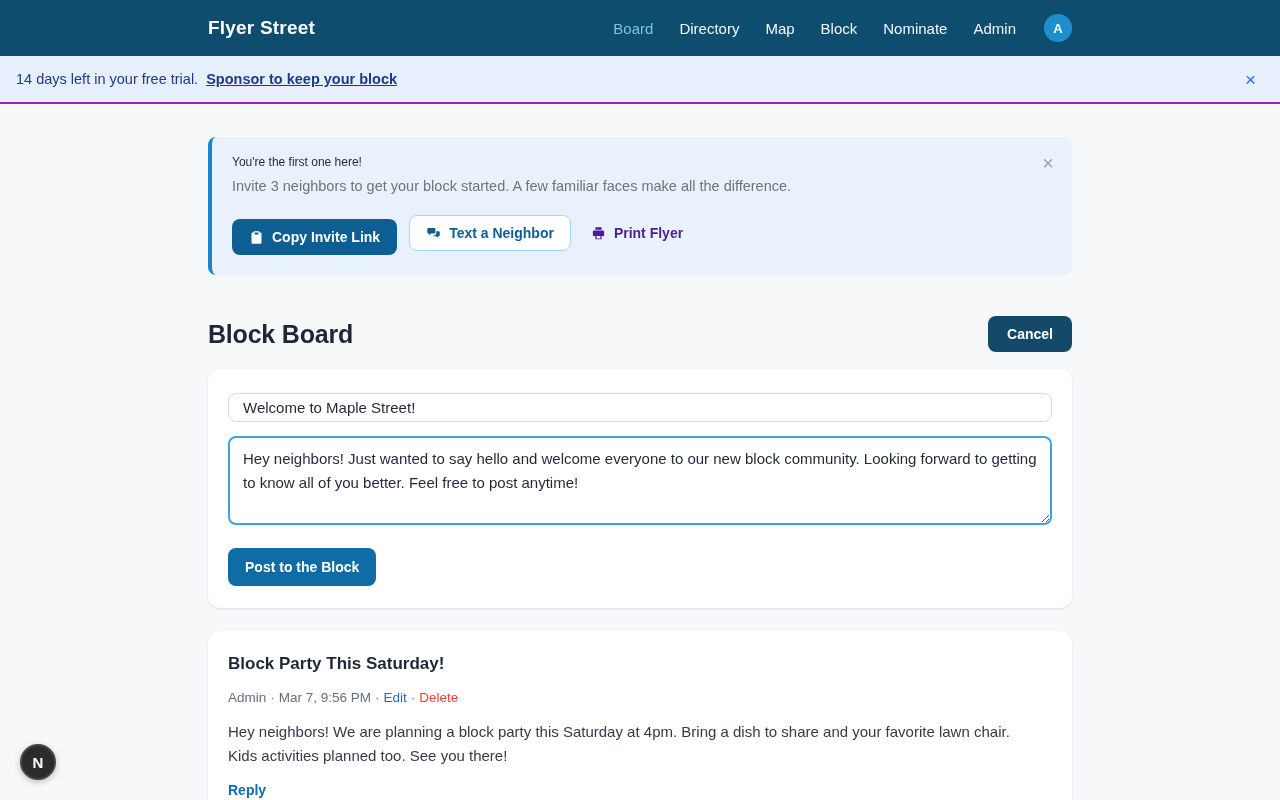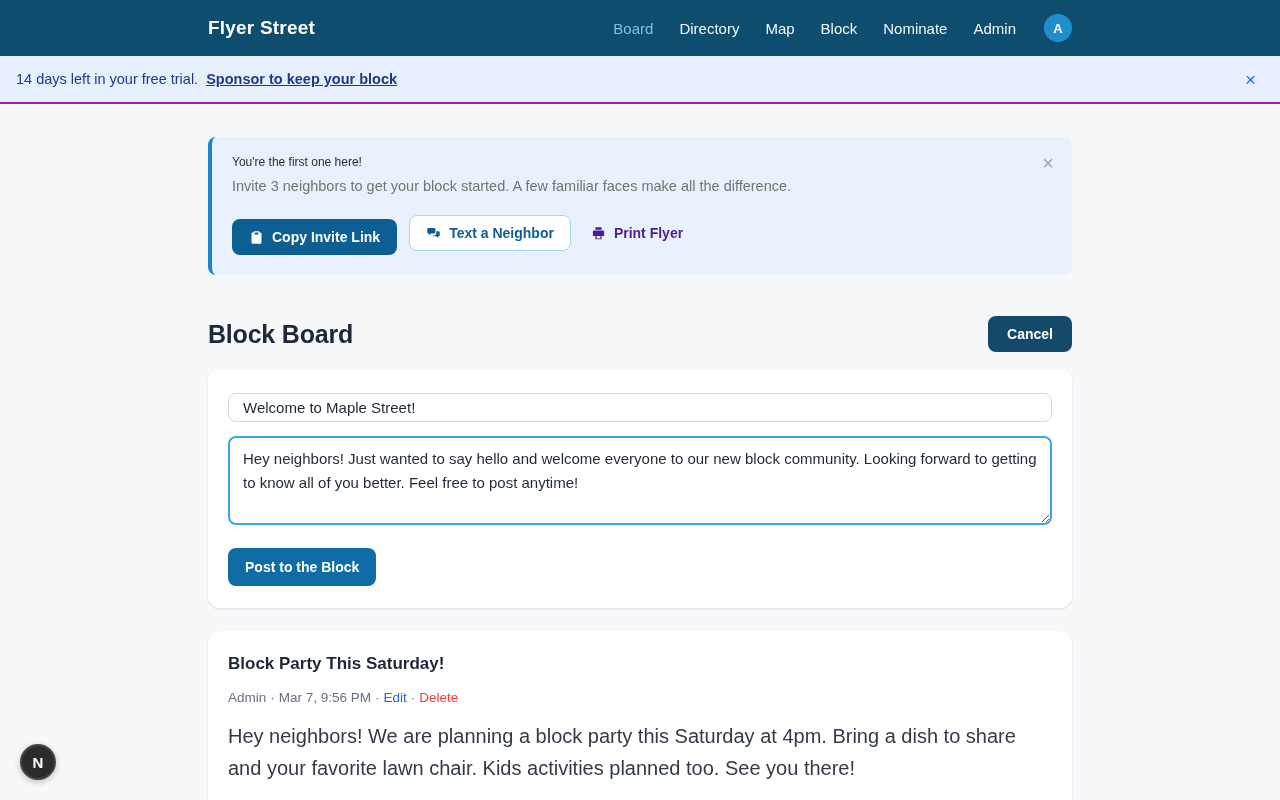--- a/index.html
+++ b/index.html
@@ -68,21 +68,21 @@
   .btn-post { background: #0f6ca5; color: #fff; padding: 11px 17px; font-size: 14px; font-weight: 700;
               border-radius: 8px; border: none; cursor: pointer; margin-top: 19px; font-family: inherit; }
 
   
   .post-card { margin-top: 23px; padding: 23px 20px 24px 20px; }
   .post-title { font-size: 17px; font-weight: 700; color: #1c2838; }
   .post-meta { margin-top: 16px; font-size: 13.5px; color: #667084; }
   .post-meta .sep { margin: 0 4px; }
   .link-edit { color: #1e6cc7; text-decoration: none; cursor: pointer; font-weight: 500; }
   .link-delete { color: #e8403a; text-decoration: none; cursor: pointer; font-weight: 500; }
-  .post-body { margin-top: 15px; font-size: 20px; line-height: 1.62; color: #333b49; max-width: 815px; }
+  .post-body { margin-top: 15px; font-size: 15px; line-height: 1.62; color: #333b49; max-width: 815px; }
   .link-reply { display: inline-block; margin-top: 13px; color: #0a6db3; font-size: 14px; font-weight: 600;
                 text-decoration: none; cursor: pointer; }
 
   
   .dev-badge { position: fixed; left: 20px; bottom: 20px; width: 36px; height: 36px; border-radius: 50%;
                background: #2b2b2b; border: 2px solid #454545; color: #fff; font-size: 15px; font-weight: 600;
                display: flex; align-items: center; justify-content: center; cursor: pointer;
                box-shadow: 0 2px 6px rgba(0,0,0,.25); }
 </style>
 </head>

